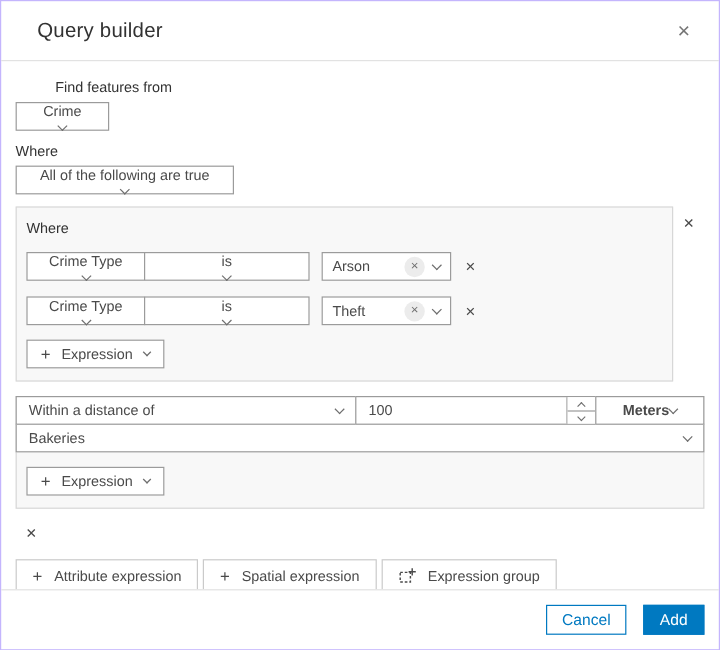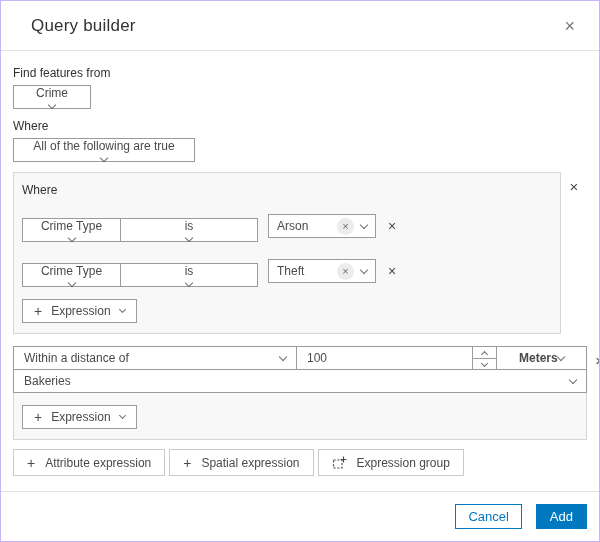--- a/index.html
+++ b/index.html
@@ -24,21 +24,21 @@
   .hdr-title { font-size: 17px; color: #323232; letter-spacing: .2px; }
   .hdr-close {
     font-size: 18px; line-height: 1; color: #767676; cursor: pointer;
     background: none; border: none; font-family: inherit; padding: 2px 4px;
   }
 
   
   .body { flex: 1 1 auto; padding: 0 12px; overflow: hidden; }
 
   .lbl { font-size: 12px; color: #323232; }
-  .lbl.top { margin-top: 15px; }
+  .lbl.top { margin-top: 15px; margin-left: 33px; }
   .lbl.mid { margin-top: 10px; }
 
   .select {
     margin-top: 5px;
     height: 24px;
     border: 1px solid #9b9b9b;
     background: #fff;
     display: inline-flex; align-items: center; justify-content: space-between;
     padding: 0 9px;
     font-size: 12px; color: #4a4a4a;
@@ -53,38 +53,38 @@
   .chev-up {
     width: 5px; height: 5px;
     border-right: 1px solid #6e6e6e; border-bottom: 1px solid #6e6e6e;
     transform: rotate(-135deg); margin-top: 3px;
   }
   .chev.sm { width: 5px; height: 5px; }
 
   
   .group-line { display: flex; align-items: flex-start; }
   .group-line.g1 { margin-top: 10px; }
-  .group-line.g2 { margin-top: 12px; }
+  .group-line.g2 { margin-top: 12px; flex-direction: column; }
   .group {
     flex: 1 1 auto;
     border: 1px solid #d7d7d7;
     background: #f8f8f8;
   }
   .group-remove, .row-remove {
     background: none; border: none; cursor: pointer;
     color: #4a4a4a; font-size: 15px; line-height: 1;
     font-family: inherit;
   }
   .group-remove { width: 26px; flex: 0 0 26px; margin-top: 7px; }
 
   .g1-inner { padding: 8px 8px 10px 8px; }
   .g1-inner .lbl { margin-top: 2px; }
 
   .cond-row { display: flex; align-items: center; margin-top: 13px; }
-  .cond-row .select { margin-top: 8px; }
+  .cond-row .select { margin-top: 0; }
   .sel-field { width: 99px; }
   .sel-op { width: 138px; margin-left: -1px; }
   .combo {
     width: 108px; margin-left: 10px;
     height: 24px; border: 1px solid #9b9b9b; background: #fff;
     display: inline-flex; align-items: center; padding: 0 8px;
     font-size: 12px; cursor: pointer;
   }
   .combo .val { flex: 1 1 auto; }
   .chip-clear {

